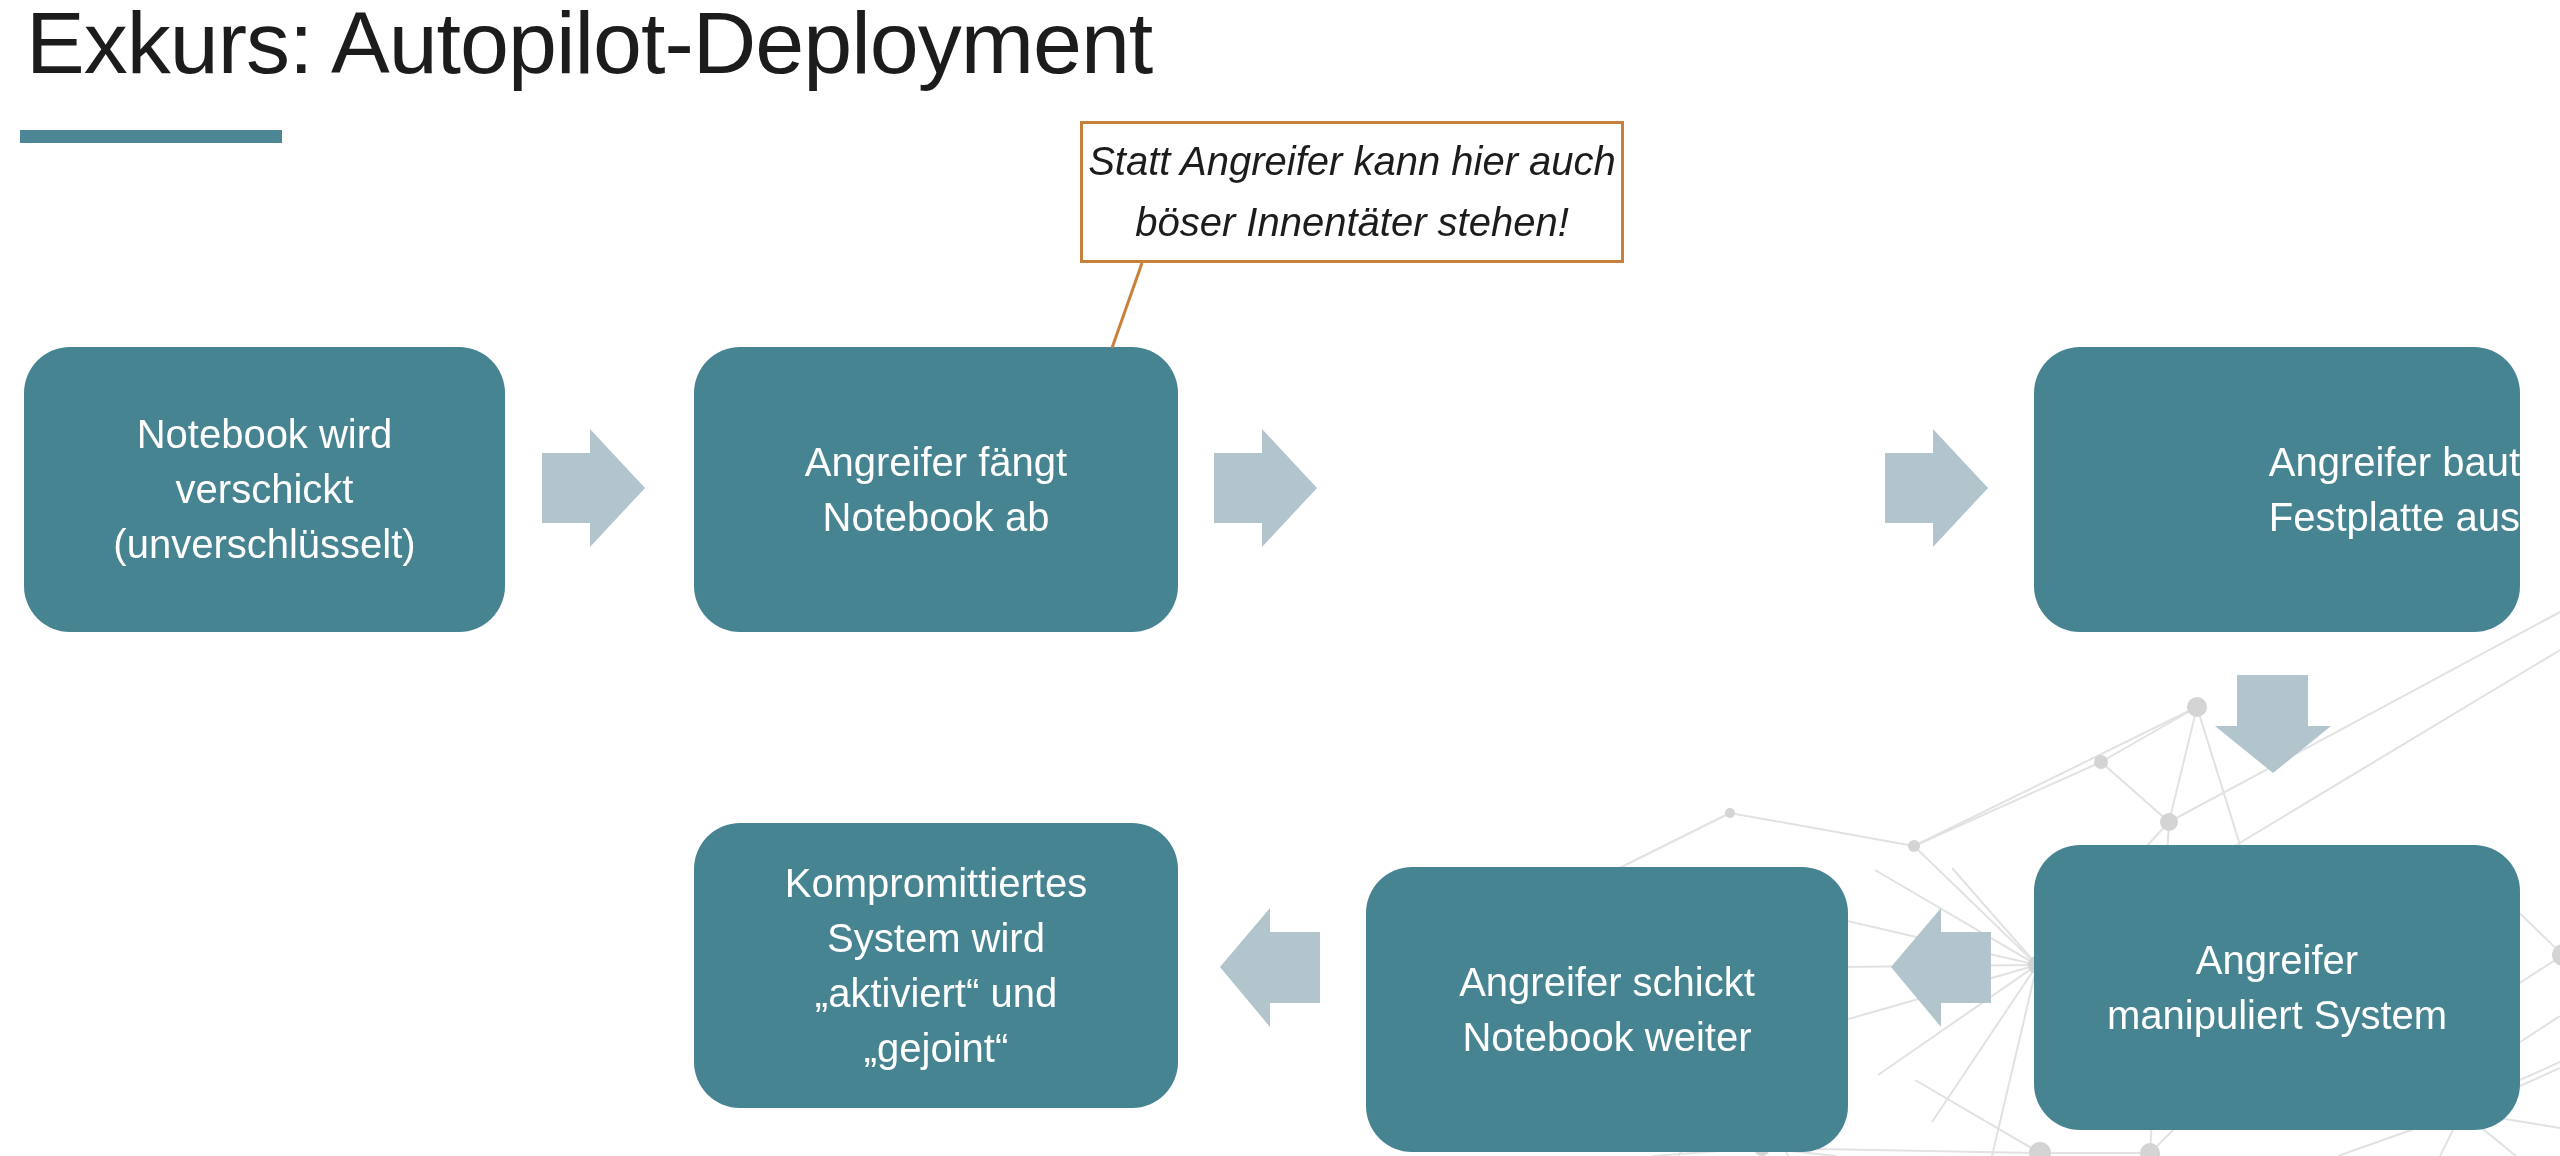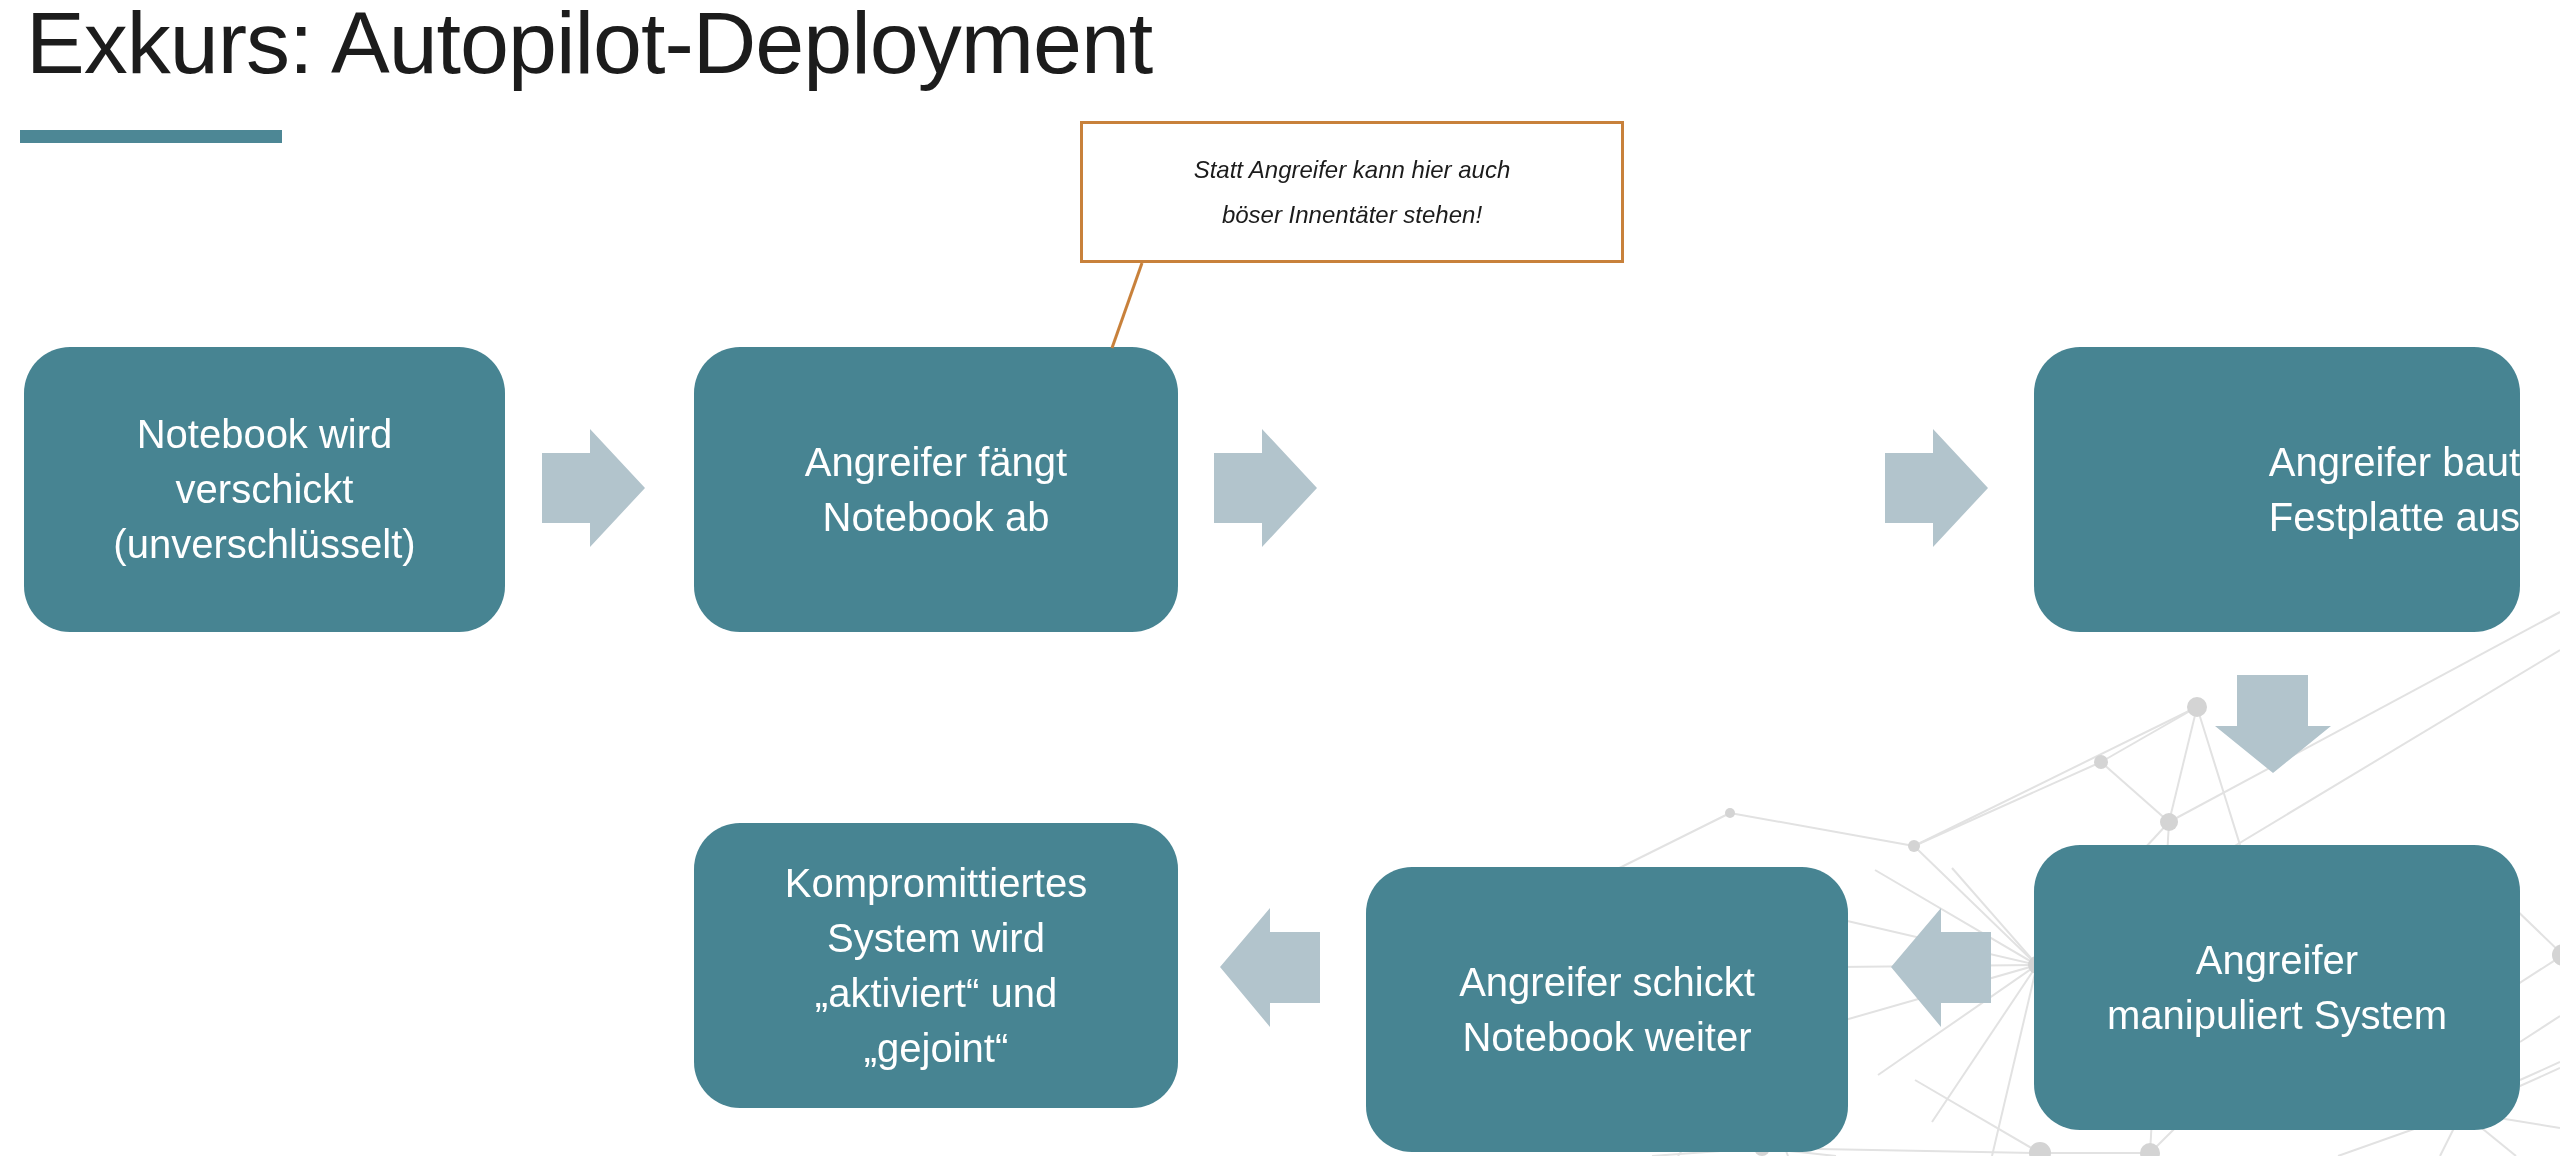--- a/index.html
+++ b/index.html
@@ -26,21 +26,21 @@
     background: #4D8795; z-index: 3;
   }
 
   .callout {
     position: absolute; left: 1080px; top: 121px; width: 544px; height: 142px;
     background: #FFFFFF; border: 3px solid #C8813B; box-sizing: border-box;
     display: flex; align-items: center; justify-content: center;
     z-index: 4;
   }
   .callout-text {
-    font-style: italic; font-size: 24px; line-height: 45px; color: #1C1C1C;
+    font-style: italic; font-size: 40px; line-height: 61px; color: #1C1C1C;
     text-align: center; white-space: pre-line;
   }
   .callout-tail { position: absolute; left: 1100px; top: 262px; z-index: 3; }
 
   .box {
     position: absolute; height: 285px;
     background: #478492; border-radius: 46px;
     display: flex; align-items: center; justify-content: center;
     z-index: 2;
   }

